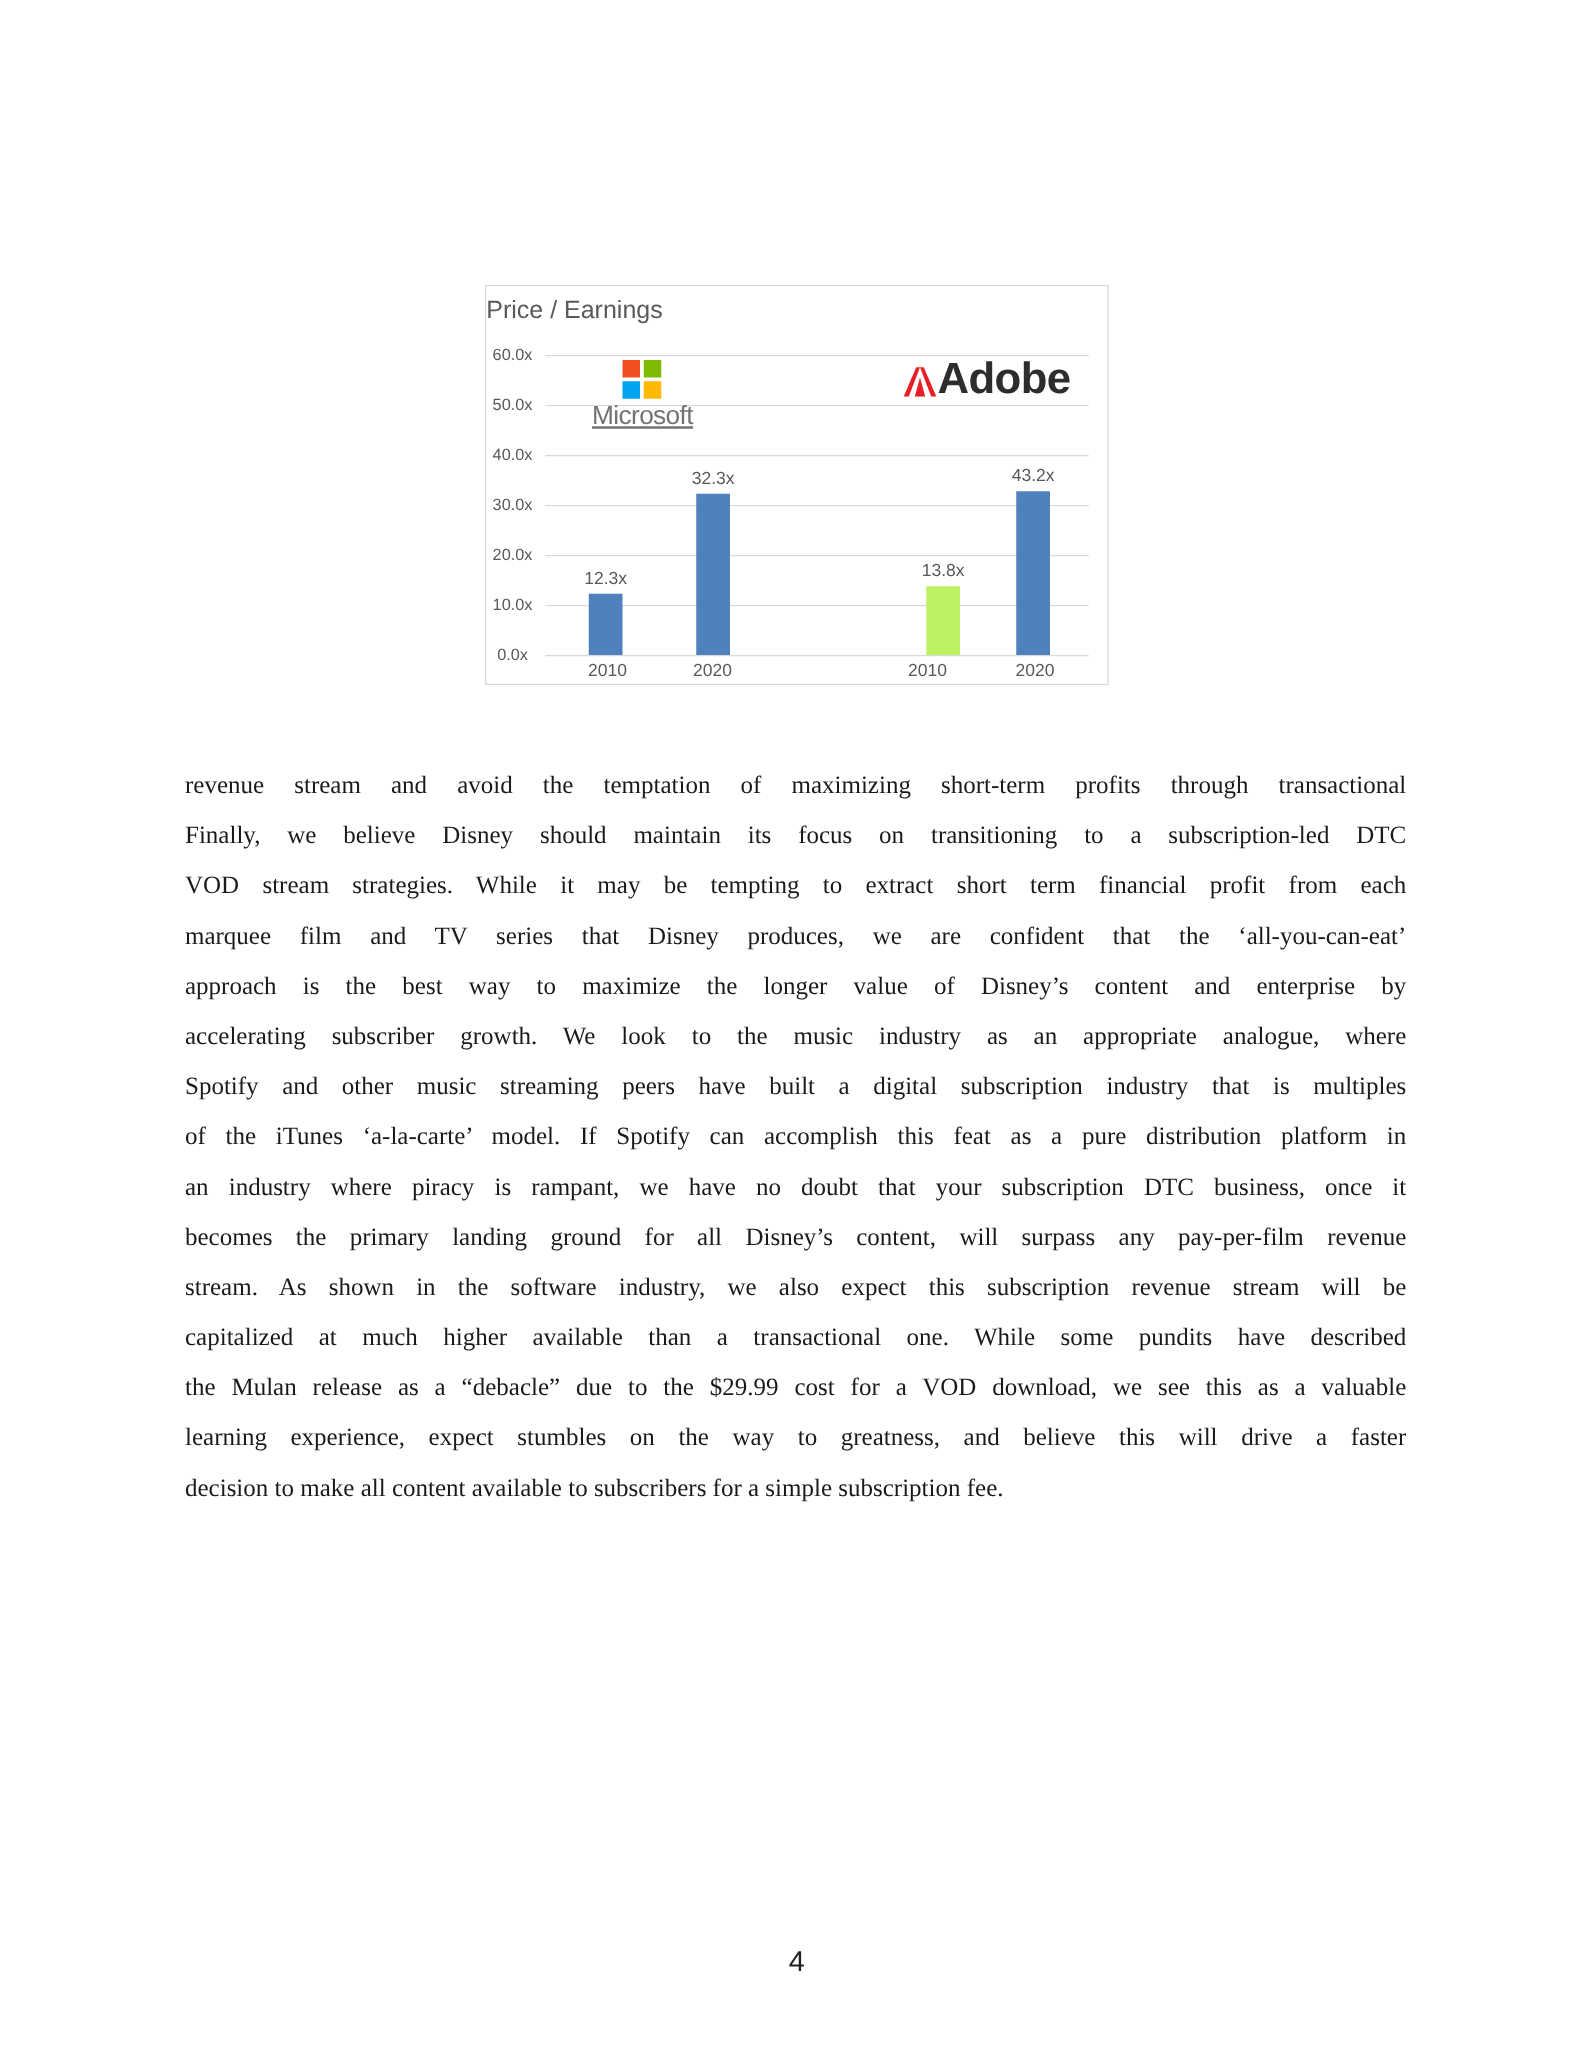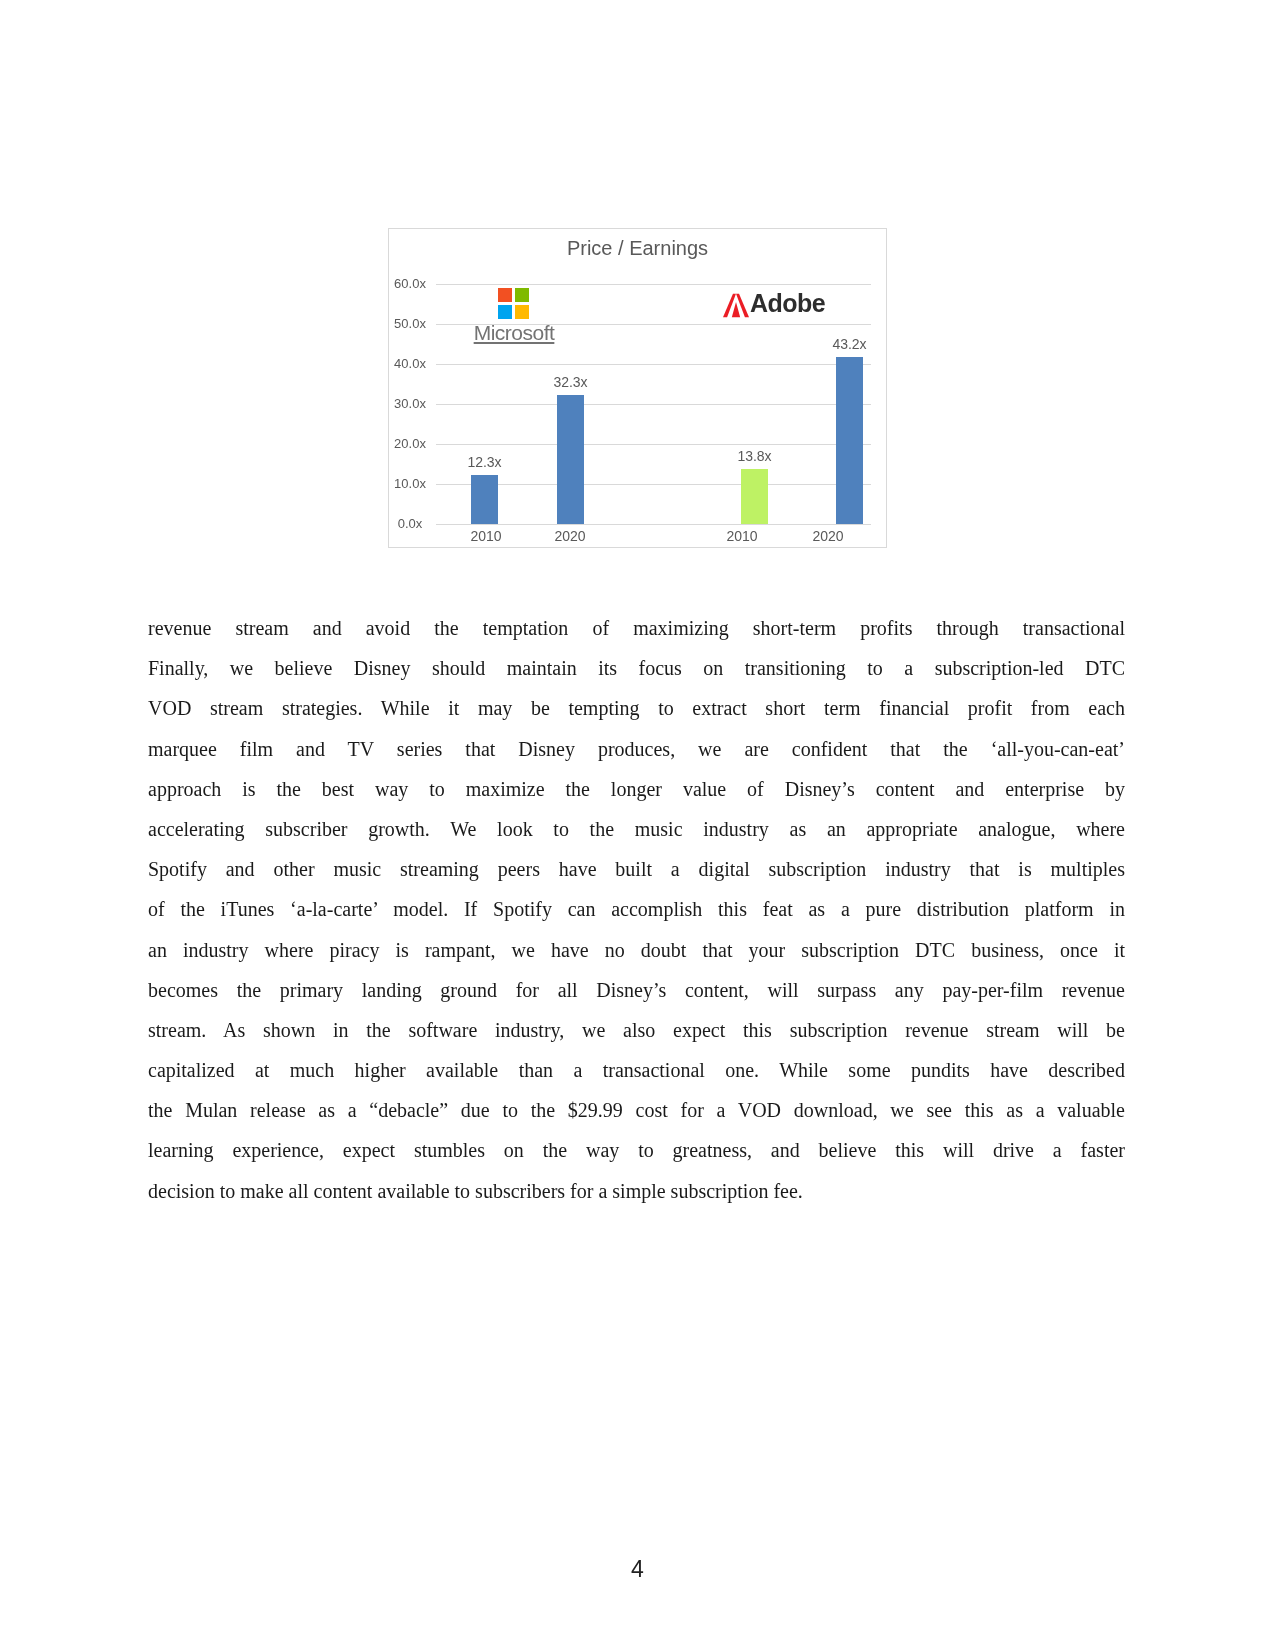--- a/index.html
+++ b/index.html
@@ -7,21 +7,21 @@
     position:relative;width:1275px;height:1650px;background:#ffffff;overflow:hidden;
     font-family:"Liberation Serif", serif;color:#1a1a1a;
   }
   
   #chart{
     position:absolute;left:388px;top:228px;width:497px;height:318px;
     border:1px solid #d9d9d9;background:#ffffff;
     font-family:"Liberation Sans", sans-serif;
   }
   .chart-title{
-    position:absolute;top:8px;left:0;width:100%;text-align:center;
+    position:absolute;top:8px;left:0;width:100%;text-align:left;
     font-size:20px;color:#595959;
   }
   .gridline{position:absolute;left:47px;width:435px;height:1px;background:#d9d9d9;}
   .ytick{
     position:absolute;left:0;width:42px;text-align:center;
     font-size:13px;line-height:16px;color:#595959;
   }
   .bar{position:absolute;bottom:23px;width:27px;}
   .bar-label{
     position:absolute;bottom:calc(100% + 5px);left:50%;transform:translateX(-50%);
@@ -38,21 +38,21 @@
   }
   .ms-squares span{display:block;width:14px;height:14px;}
   .ms-label{
     position:absolute;left:60px;top:92px;width:130px;text-align:center;
     font-size:21px;letter-spacing:-0.5px;color:#737373;text-decoration:underline;
   }
   
   .adobe-mark{position:absolute;left:334px;top:62px;}
   .adobe-label{
     position:absolute;left:361px;top:58px;line-height:32px;
-    font-size:25px;font-weight:bold;letter-spacing:-0.5px;color:#2d2d2d;
+    font-size:35px;font-weight:bold;letter-spacing:-0.5px;color:#2d2d2d;
   }
   
   #body-paragraph{
     position:absolute;left:148px;top:608px;width:977px;
     font-size:20px;line-height:40.2px;color:#1a1a1a;
   }
   .pline{text-align:justify;text-align-last:justify;height:40.2px;overflow:hidden;}
   .pline.last{text-align-last:left;}
   
   #footer-page-number{
@@ -87,21 +87,21 @@
 
     <div class="bar" style="left: 82px; background: rgb(79, 129, 189); height: 49.2px;">
       <span class="bar-label">12.3x</span>
     </div>
     <div class="bar" style="left: 168px; background: rgb(79, 129, 189); height: 129.2px;">
       <span class="bar-label">32.3x</span>
     </div>
     <div class="bar" style="left: 352px; background: #bef264; height: 55.2px;">
       <span class="bar-label">13.8x</span>
     </div>
-    <div class="bar" style="left: 447px; background: rgb(79, 129, 189); height: 167px;">
+    <div class="bar" style="left: 424px; background: rgb(79, 129, 189); height: 131px;">
       <span class="bar-label">43.2x</span>
     </div>
 
     <div class="xtick" style="left:67px">2010</div>
     <div class="xtick" style="left:151px">2020</div>
     <div class="xtick" style="left:323px">2010</div>
     <div class="xtick" style="left:409px">2020</div>
 
     <div class="ms-squares">
       <span style="background: rgb(242, 80, 34);"></span>

